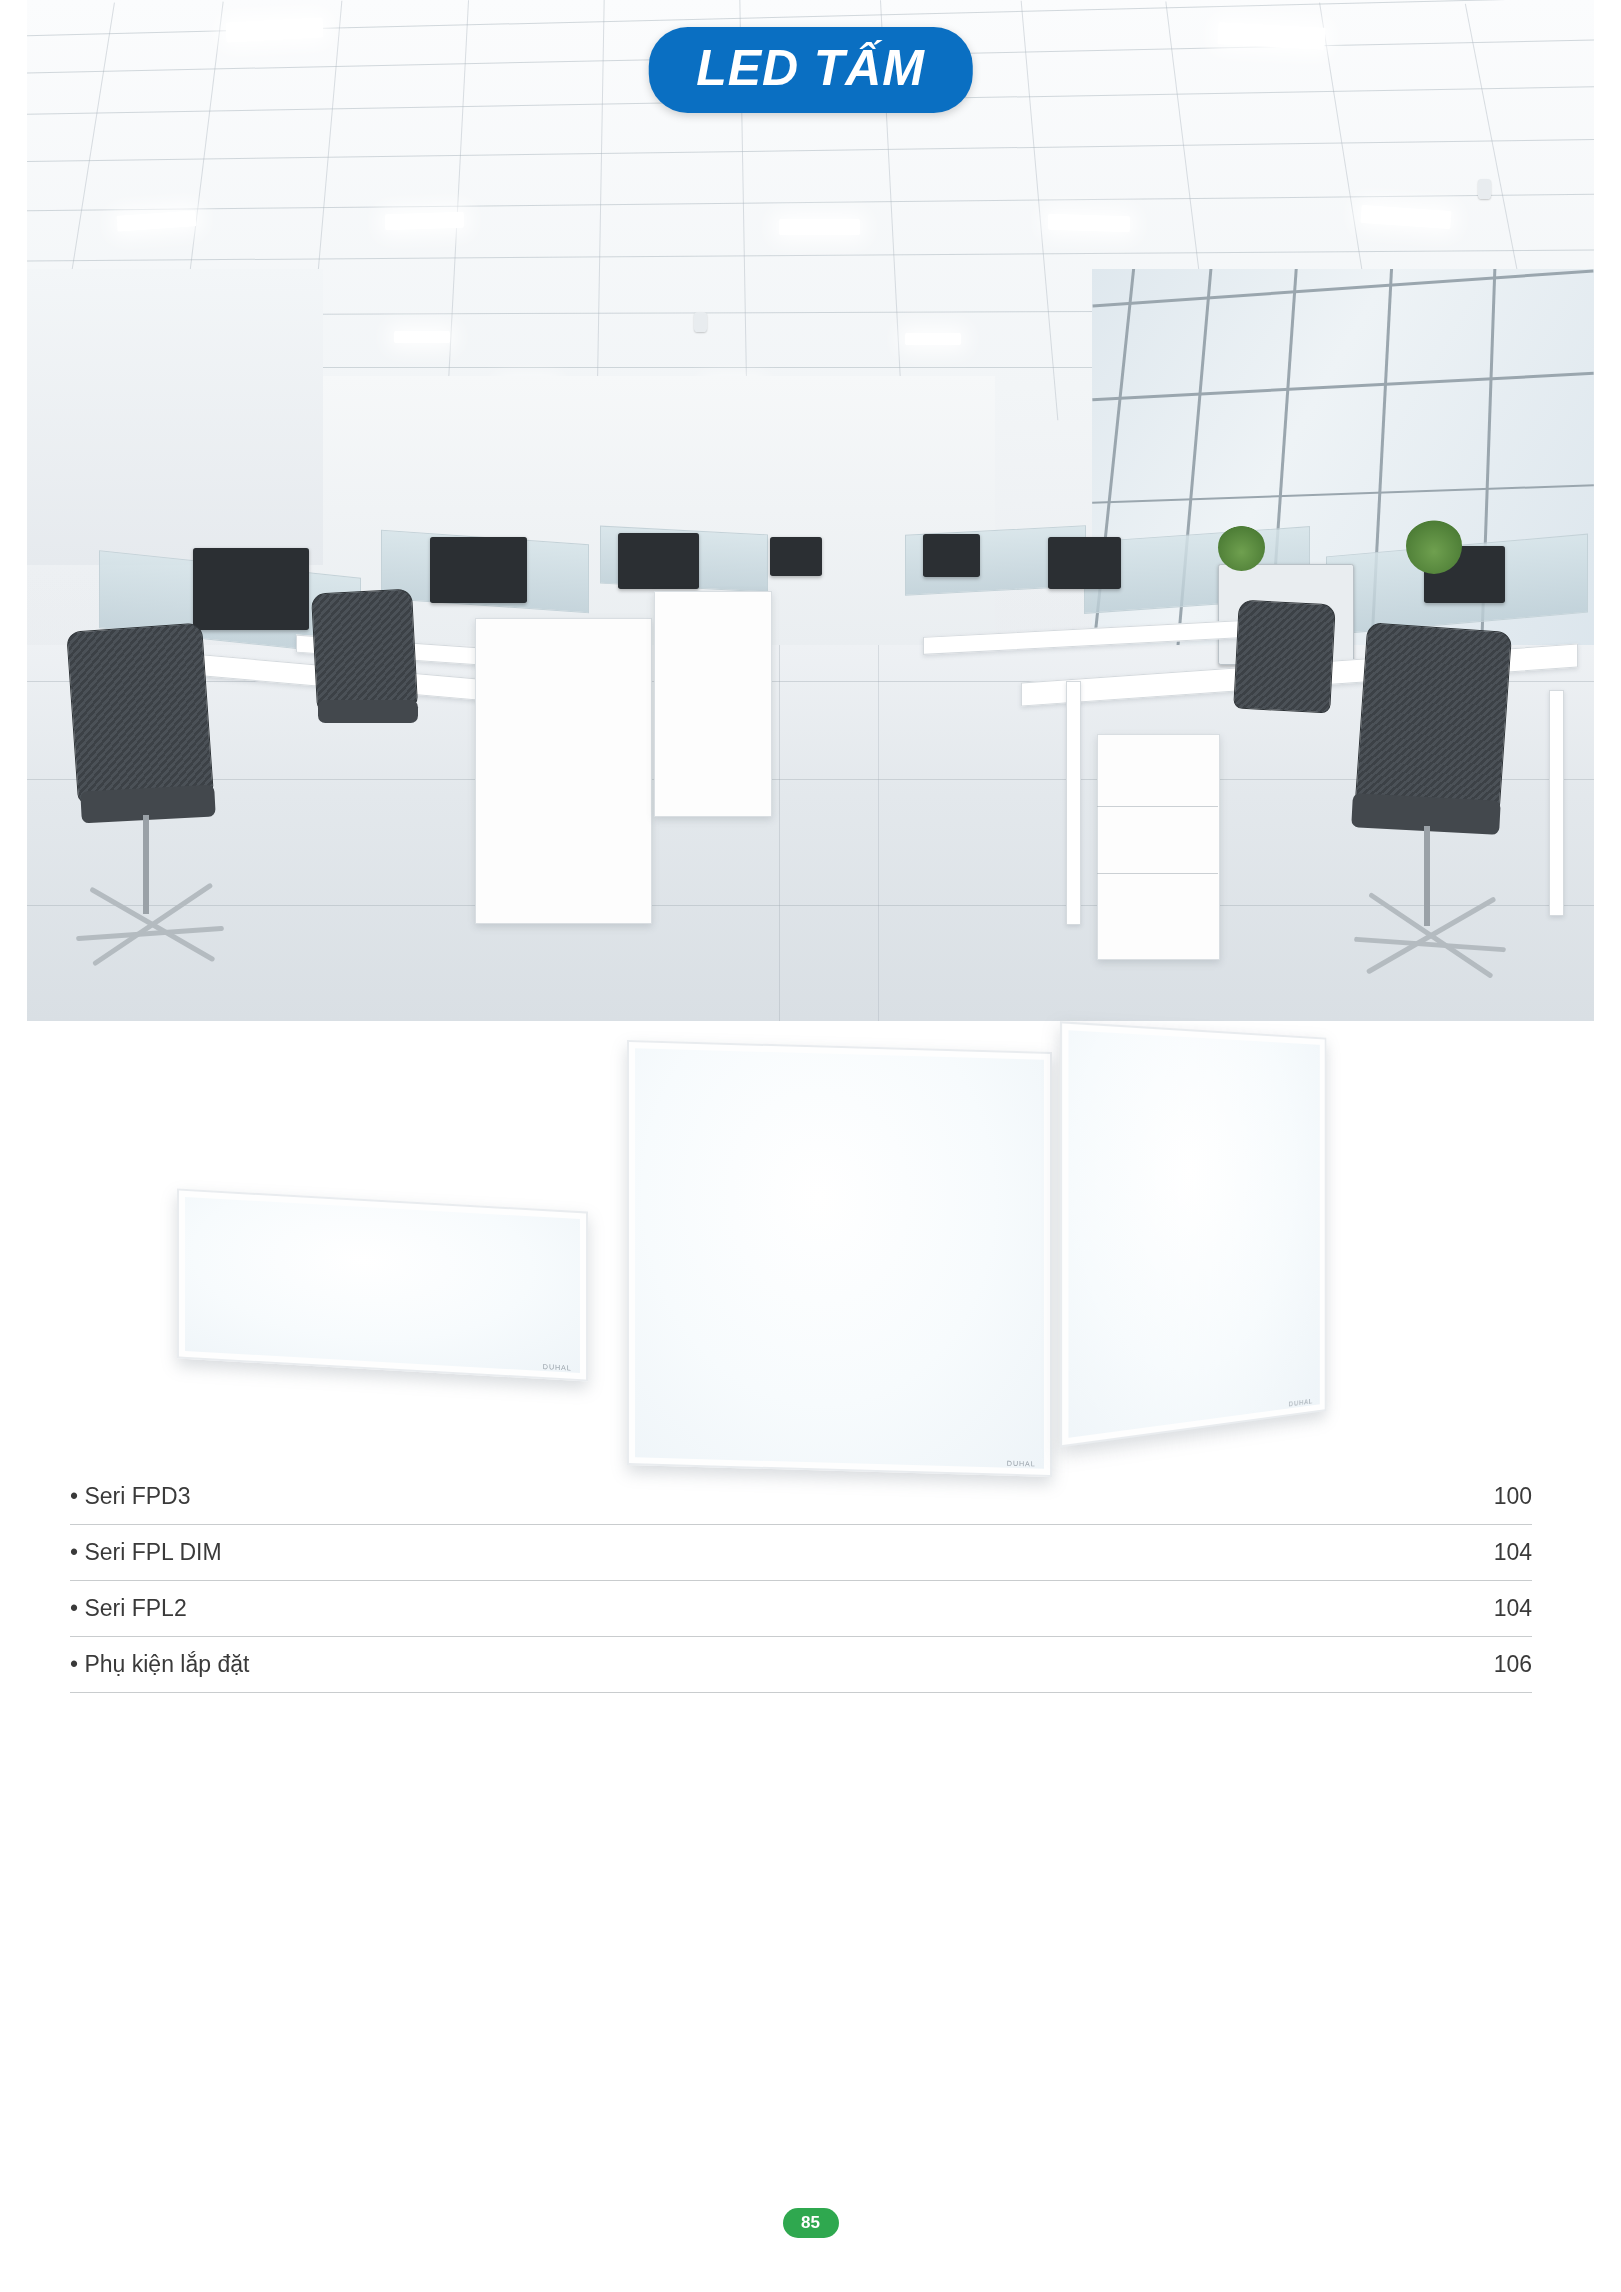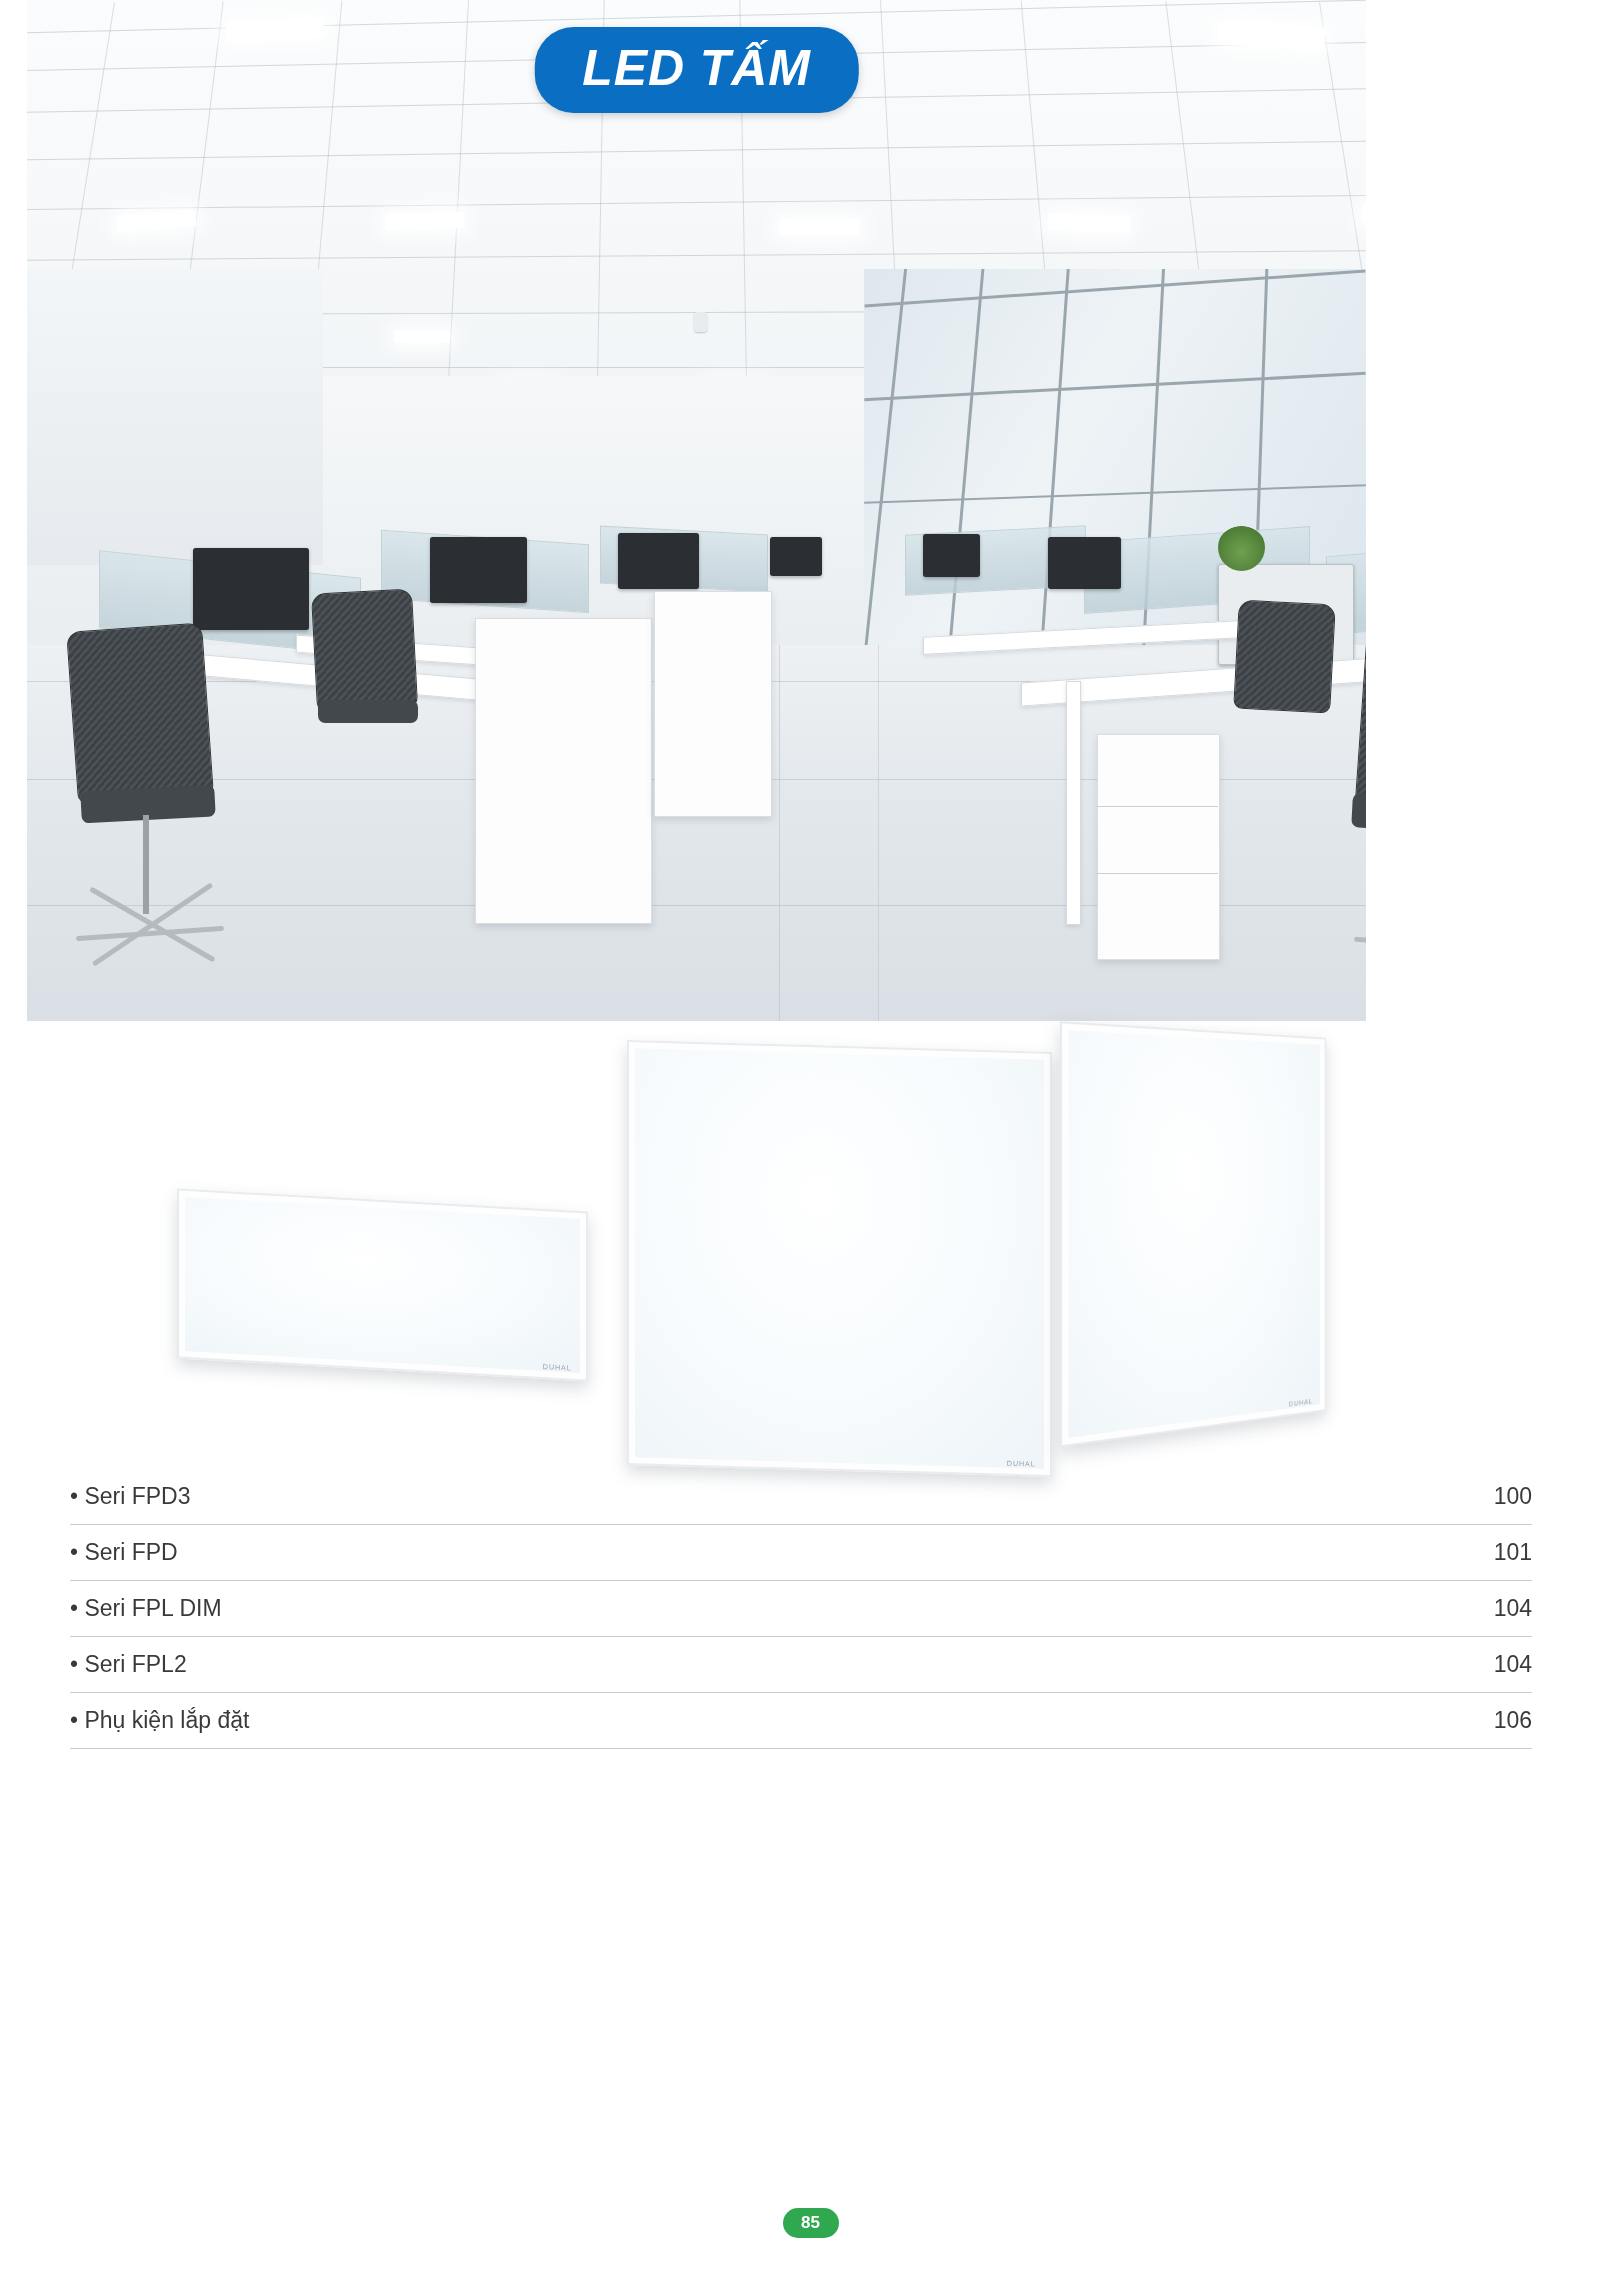--- a/index.html
+++ b/index.html
@@ -14,21 +14,21 @@
     font-family: "Liberation Sans", sans-serif;
     color: #231f20;
     overflow: hidden;
   }
 
   
   .hero {
     position: absolute;
     left: 27px;
     top: 0px;
-    width: 1339px;
+    width: 1567px;
     height: 1021px;
     overflow: hidden;
     background: #e9ecef;
   }
   .hero-photo {
     position: absolute;
     inset: 0;
     background:
       linear-gradient(180deg, rgba(255,255,255,0.0) 55%, rgba(225,230,234,0.55) 100%),
       linear-gradient(180deg, #fbfcfd 0%, #f2f5f7 38%, #eceff2 60%, #e4e9ed 100%);
@@ -421,24 +421,20 @@
 
 </div>
 
 <div class="toc">
 
   <div class="toc-row">
     <span class="toc-label">• Seri FPD3</span>
     <span class="toc-page">100</span>
   </div>
 
-  <div class="toc-row">
-    <span class="toc-label">• Seri FPD</span>
-    <span class="toc-page">101</span>
-  </div>
 
 
   <div class="toc-row">
     <span class="toc-label">• Seri FPL DIM</span>
     <span class="toc-page">104</span>
   </div>
 
   <div class="toc-row">
     <span class="toc-label">• Seri FPL2</span>
     <span class="toc-page">104</span>

